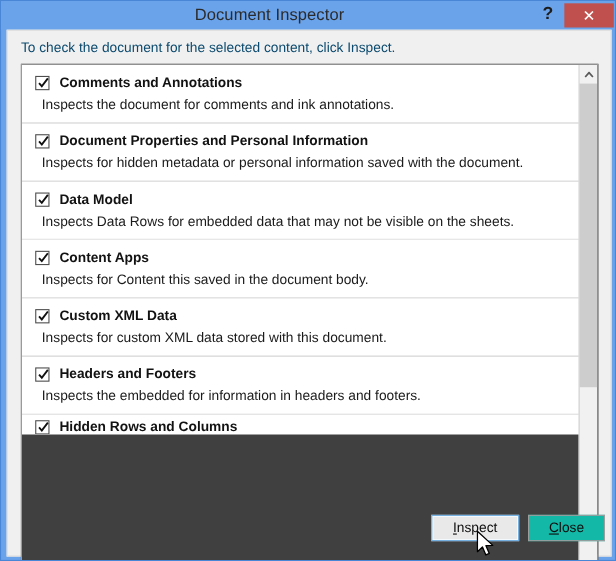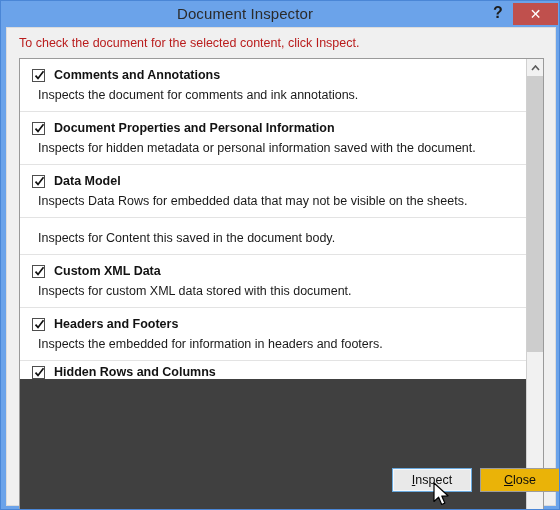--- a/index.html
+++ b/index.html
@@ -83,21 +83,21 @@
     background: #f0f0f0;
     border: 1px solid #dcdcdc;
     box-sizing: border-box;
   }
 
   .instruction {
     position: absolute;
     left: 12px;
     top: 8px;
     font-size: 12.5px;
-    color: #b91c1c;
+    color: #0c4a6e;
     user-select: none;
   }
 
   
   .listbox {
     position: absolute;
     left: 12px;
     top: 30px;
     width: 525px;
     height: 464px;
@@ -214,23 +214,23 @@
     left: 385px;
     top: 440px;
     width: 80px;
     border: 1px solid #6aaadf;
     background: #e9e9e9;
     box-shadow: inset 0 0 0 1px #f4f9fd;
   }
   .btn-close {
     left: 473px;
     top: 440px;
-    width: 80px;
+    width: 70px;
     border: 1px solid #9d9d9d;
-    background: #eab308;
+    background: #14b8a6;
   }
   .akey { text-decoration: underline; }
 
   
   .cursor {
     position: absolute;
     left: 432px;
     top: 481px;
     width: 20px;
     height: 28px;
@@ -285,20 +285,28 @@
               <svg width="13" height="13" viewBox="0 0 13 13">
                   <path d="M2.5 6.6 L5 9.4 L10.5 2.2" stroke="#111" stroke-width="1.7" fill="none"></path>
                 </svg>
             </span>
             <span class="item-title">Data Model</span>
           </div>
           <div class="item-desc">Inspects Data Rows for embedded data that may not be visible on the sheets.</div>
         </div>
 
         <div class="item">
+          <div class="item-head">
+            <span class="checkbox">
+              <svg width="13" height="13" viewBox="0 0 13 13">
+                  <path d="M2.5 6.6 L5 9.4 L10.5 2.2" stroke="#111" stroke-width="1.7" fill="none"></path>
+                </svg>
+            </span>
+            <span class="item-title">Content Apps</span>
+          </div>
           <div class="item-desc">Inspects for Content this saved in the document body.</div>
         </div>
 
 
         <div class="item">
           <div class="item-head">
             <span class="checkbox">
               <svg width="13" height="13" viewBox="0 0 13 13">
                   <path d="M2.5 6.6 L5 9.4 L10.5 2.2" stroke="#111" stroke-width="1.7" fill="none"></path>
                 </svg>

